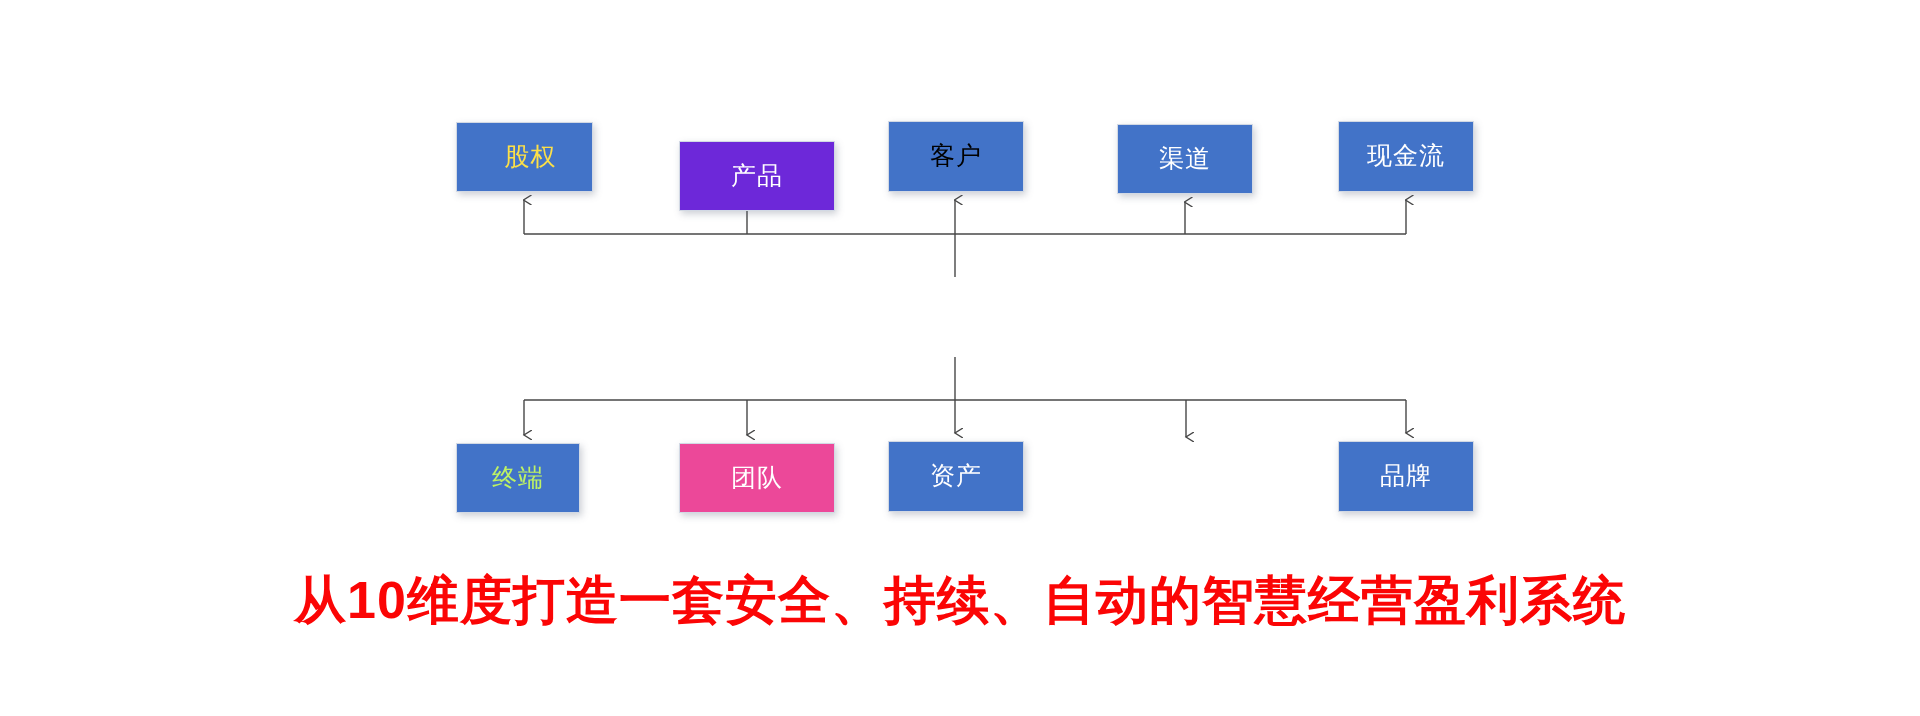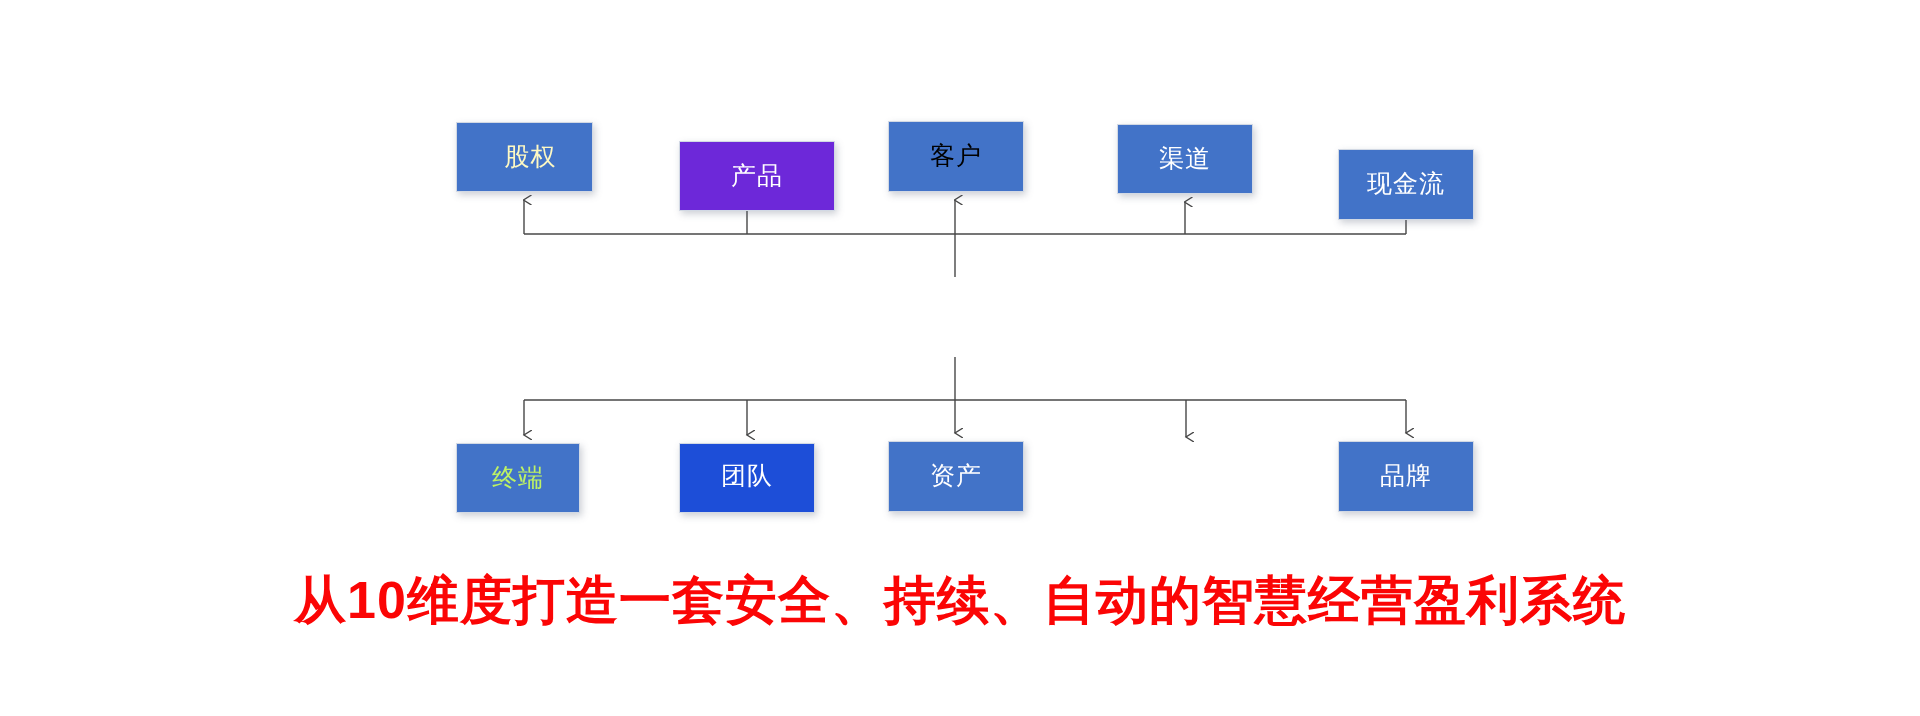--- a/index.html
+++ b/index.html
@@ -110,41 +110,41 @@
       <line x1="524" y1="400" x2="1406" y2="400"></line>
 
       <line x1="524" y1="400" x2="524" y2="435" marker-end="url(#arrow-down)"></line>
       <line x1="747" y1="400" x2="747" y2="435" marker-end="url(#arrow-down)"></line>
       <line x1="955" y1="400" x2="955" y2="433" marker-end="url(#arrow-down)"></line>
       <line x1="1186" y1="400" x2="1186" y2="437" marker-end="url(#arrow-down)"></line>
       <line x1="1406" y1="400" x2="1406" y2="433" marker-end="url(#arrow-down)"></line>
     </g>
   </svg>
 
-  <div class="node-box" style="left: 456px; top: 122px; width: 137px; height: 70px; background: rgb(66, 115, 200); border-color: rgb(210, 217, 228); color: #fef9c3; padding-left: 12px;">
+  <div class="node-box" style="left: 456px; top: 122px; width: 137px; height: 70px; background: rgb(66, 115, 200); border-color: rgb(210, 217, 228); color: #fde047; padding-left: 12px;">
     <span class="node-label">股权</span>
   </div>
   <div class="node-box" style="left: 679px; top: 122px; width: 156px; height: 70px; background: #6d28d9; border-color: rgb(210, 217, 228); color: rgb(255, 255, 255); margin-top: 19px;">
     <span class="node-label">产品</span>
   </div>
   <div class="node-box" style="left: 888px; top: 121px; width: 136px; height: 71px; background: rgb(66, 115, 200); border-color: rgb(210, 217, 228); color: #000000;">
     <span class="node-label">客户</span>
   </div>
   <div class="node-box" style="left: 1117px; top: 124px; width: 136px; height: 70px; background: rgb(66, 115, 200); border-color: rgb(210, 217, 228); color: rgb(255, 255, 255);">
     <span class="node-label">渠道</span>
   </div>
-  <div class="node-box" style="left: 1338px; top: 121px; width: 136px; height: 71px; background: rgb(66, 115, 200); border-color: rgb(210, 217, 228); color: rgb(255, 255, 255); margin-top: 28px;">
+  <div class="node-box" style="left: 1338px; top: 121px; width: 136px; height: 71px; background: rgb(66, 115, 200); border-color: rgb(210, 217, 228); color: rgb(255, 255, 255);">
     <span class="node-label">现金流</span>
   </div>
 
 
   <div class="node-box" style="left: 456px; top: 443px; width: 124px; height: 70px; background: rgb(66, 115, 200); border-color: rgb(210, 217, 228); color: #bef264;">
     <span class="node-label">终端</span>
   </div>
-  <div class="node-box" style="left: 679px; top: 443px; width: 136px; height: 70px; background: #1d4ed8; border-color: rgb(210, 217, 228); color: rgb(255, 255, 255); font-family: Liberation Mono, monospace;">
+  <div class="node-box" style="left: 679px; top: 443px; width: 156px; height: 70px; background: #ec4899; border-color: rgb(210, 217, 228); color: rgb(255, 255, 255);">
     <span class="node-label">团队</span>
   </div>
   <div class="node-box" style="left: 888px; top: 441px; width: 136px; height: 71px; background: rgb(66, 115, 200); border-color: rgb(210, 217, 228); color: rgb(255, 255, 255); align-items: center;">
     <span class="node-label">资产</span>
   </div>
   <div class="node-box" style="left: 1338px; top: 441px; width: 136px; height: 71px; background: rgb(66, 115, 200); border-color: rgb(210, 217, 228); color: #ffffff;">
     <span class="node-label">品牌</span>
   </div>
 
   <div id="caption" style="top: 574px; color: rgb(251, 5, 5);">从10维度打造一套安全、持续、自动的智慧经营盈利系统</div>

